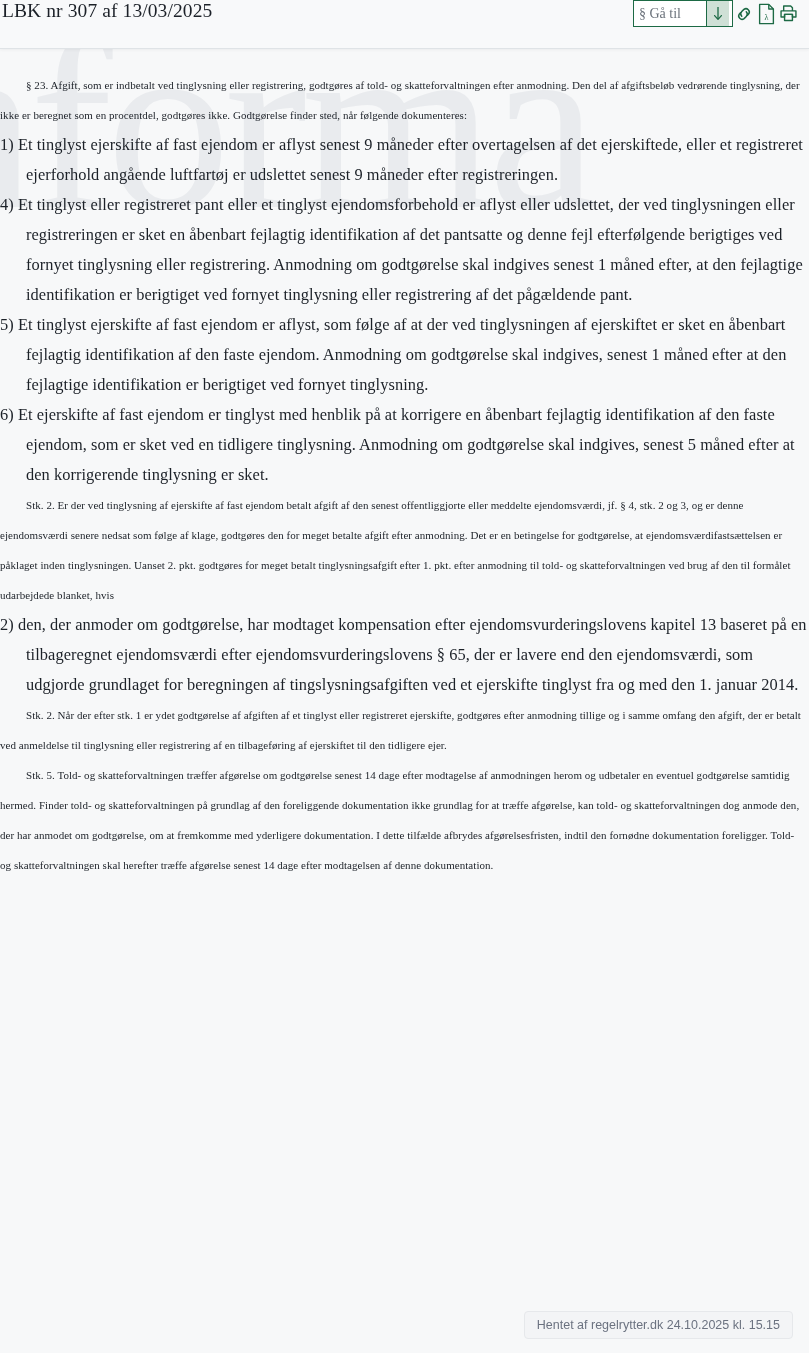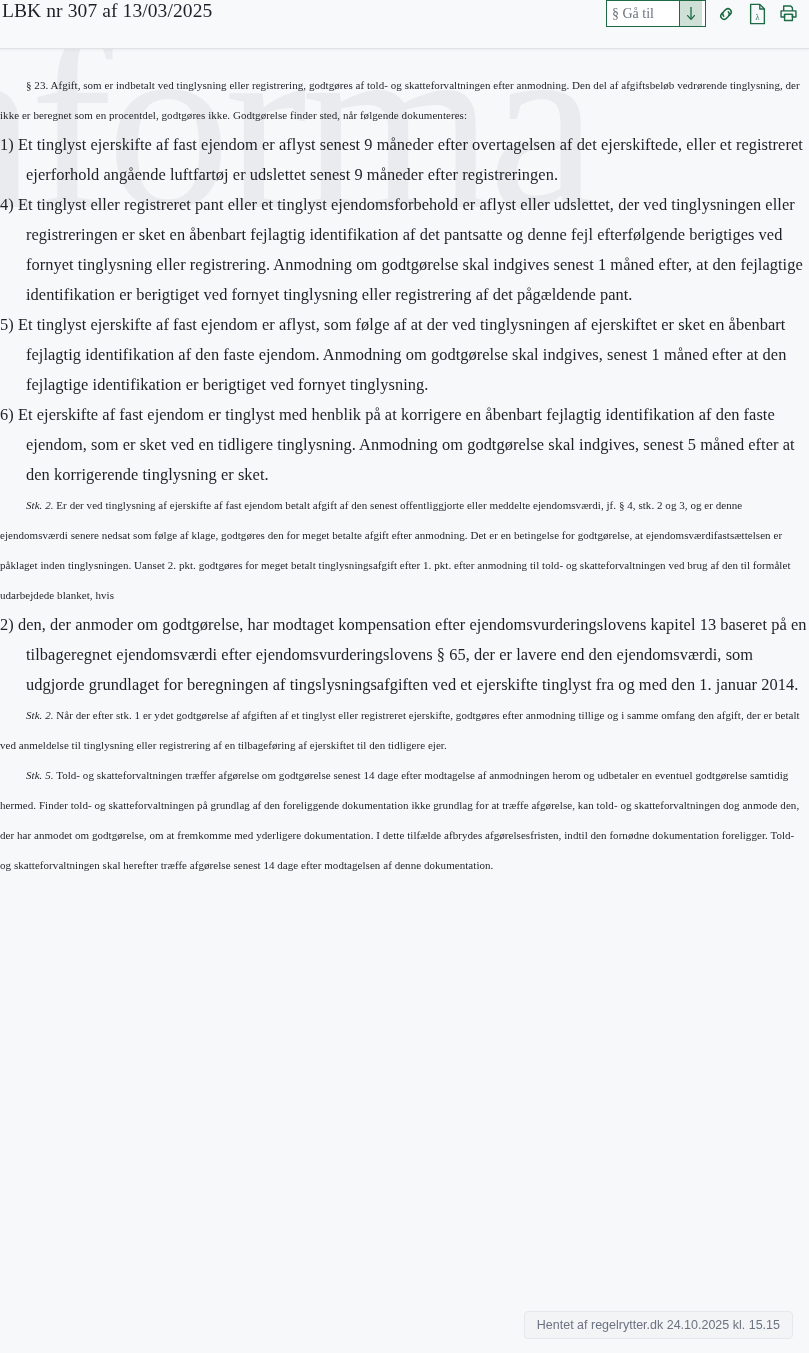--- a/index.html
+++ b/index.html
@@ -36,21 +36,20 @@
     font-family: "Liberation Serif", "DejaVu Serif", serif;
     font-size: 19.5px;
     letter-spacing: 0.1px;
     color: #1c2128;
     padding-left: 2px;
     white-space: nowrap;
   }
   .topbar-tools {
     display: flex;
     align-items: center;
-    gap: 9px;
   }
 
   
   .goto-group {
     display: flex;
     align-items: stretch;
     border: 1.4px solid #1d6a45;
     background: #ffffff;
     height: 27px;
     width: 100px;
@@ -131,21 +130,20 @@
   p.listitem {
     margin: 0;
     font-size: 16.4px;
     line-height: 30px;
     padding-left: 26px;
     text-indent: -26px;
     color: #1c2128;
     letter-spacing: 0.05px;
   }
   .stk {
-    font-style: italic;
   }
 
   
   .footer-badge {
     position: absolute;
     right: 16px;
     bottom: 14px;
     background: #f3f4f6;
     border: 1px solid #e6e8eb;
     border-radius: 4px;

